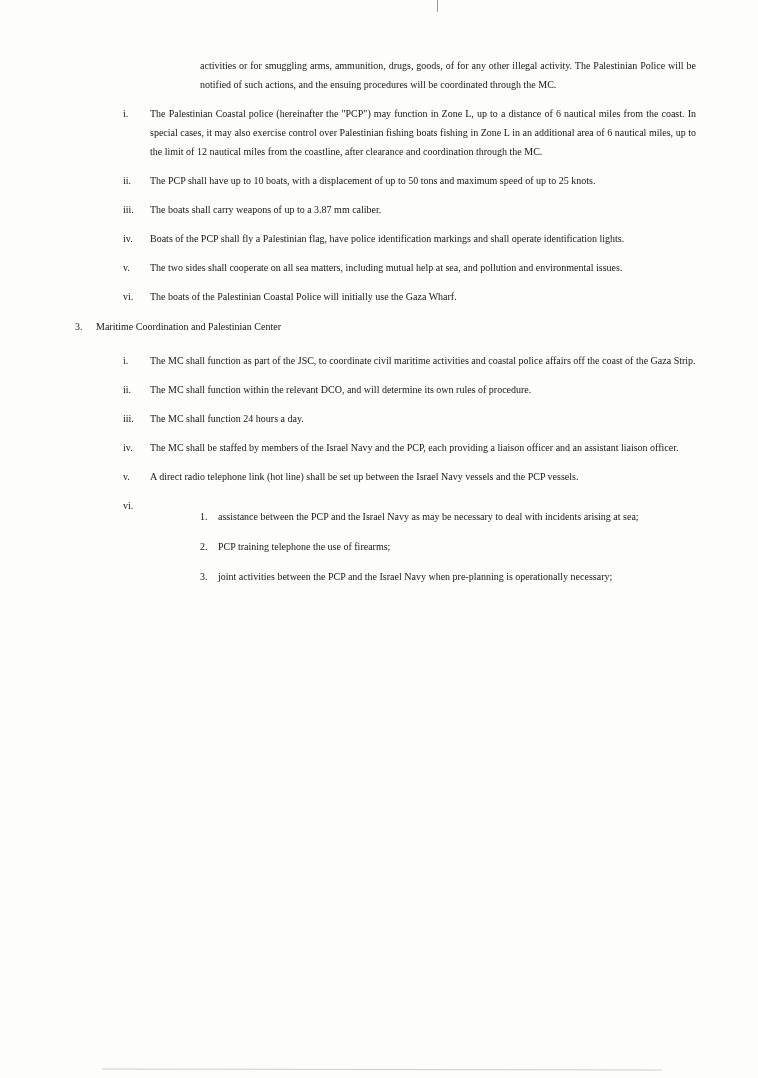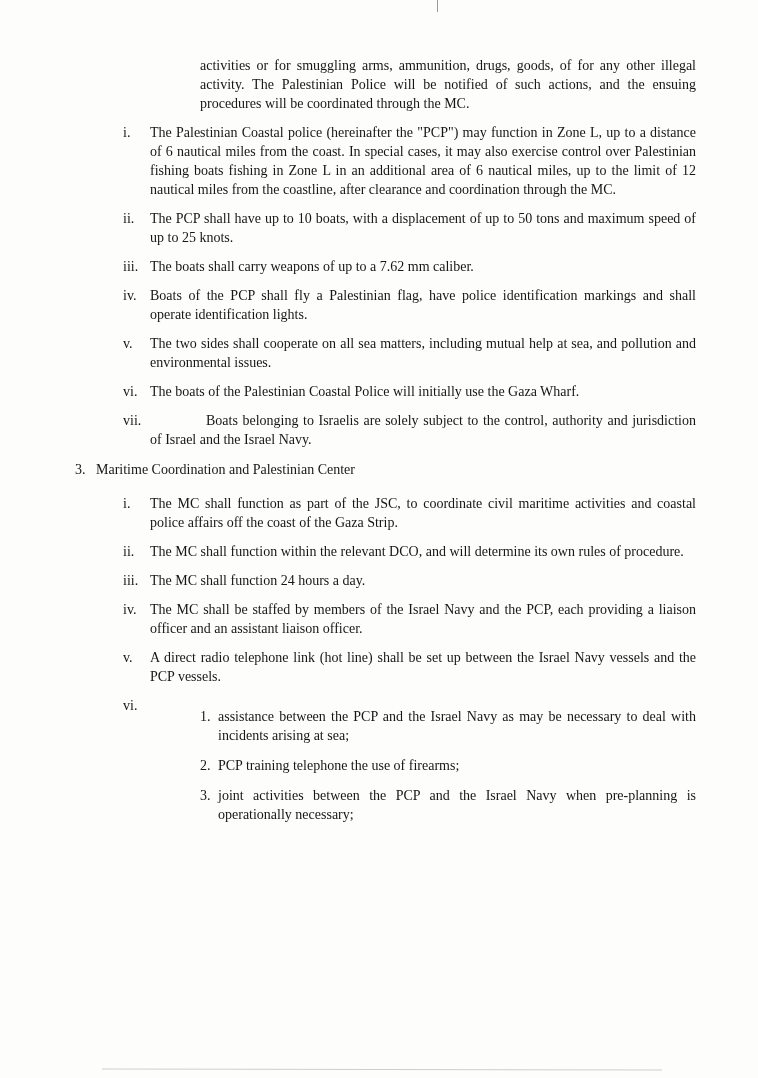--- a/index.html
+++ b/index.html
@@ -9,21 +9,21 @@
   }
   .page {
     position: relative;
     width: 758px;
     height: 1078px;
     background: #fdfdfb;
     box-sizing: border-box;
     padding-top: 56px;
     overflow: hidden;
     font-family: "Liberation Serif", "DejaVu Serif", serif;
-    font-size: 14px;
+    font-size: 10px;
     line-height: 19px;
     color: #161616;
   }
   .cont {
     margin: 0 62px 0 200px;
     text-align: justify;
   }
   .sec-head {
     margin: 11px 62px 0 75px;
   }
@@ -108,37 +108,33 @@
     <div class="item">
       <span class="lbl">i.</span>
       <div class="txt">The Palestinian Coastal police (hereinafter the "PCP") may function in Zone L, up to a distance of 6 nautical miles from the coast. In special cases, it may also exercise control over Palestinian fishing boats fishing in Zone L in an additional area of 6 nautical miles, up to the limit of 12 nautical miles from the coastline, after clearance and coordination through the MC.</div>
     </div>
     <div class="item">
       <span class="lbl">ii.</span>
       <div class="txt">The PCP shall have up to 10 boats, with a displacement of up to 50 tons and maximum speed of up to 25 knots.</div>
     </div>
     <div class="item">
       <span class="lbl">iii.</span>
-      <div class="txt">The boats shall carry weapons of up to a 7.62 mm caliber.</div>
+      <div class="txt">The boats shall carry weapons of up to a 3.87 mm caliber.</div>
     </div>
     <div class="item">
       <span class="lbl">iv.</span>
       <div class="txt">Boats of the PCP shall fly a Palestinian flag, have police identification markings and shall operate identification lights.</div>
     </div>
     <div class="item">
       <span class="lbl">v.</span>
       <div class="txt">The two sides shall cooperate on all sea matters, including mutual help at sea, and pollution and environmental issues.</div>
     </div>
     <div class="item">
       <span class="lbl">vi.</span>
       <div class="txt">The boats of the Palestinian Coastal Police will initially use the Gaza Wharf.</div>
-    </div>
-    <div class="item big-first-indent">
-      <span class="lbl">vii.</span>
-      <div class="txt">Boats belonging to Israelis are solely subject to the control, authority and jurisdiction of Israel and the Israel Navy.</div>
     </div>
   </div>
 
   <div class="section">
     <div class="sec-head">
       <span class="sec-num">3.</span><span class="sec-title">Maritime Coordination and Palestinian Center</span>
     </div>
 
     <div class="item">
       <span class="lbl">i.</span>

